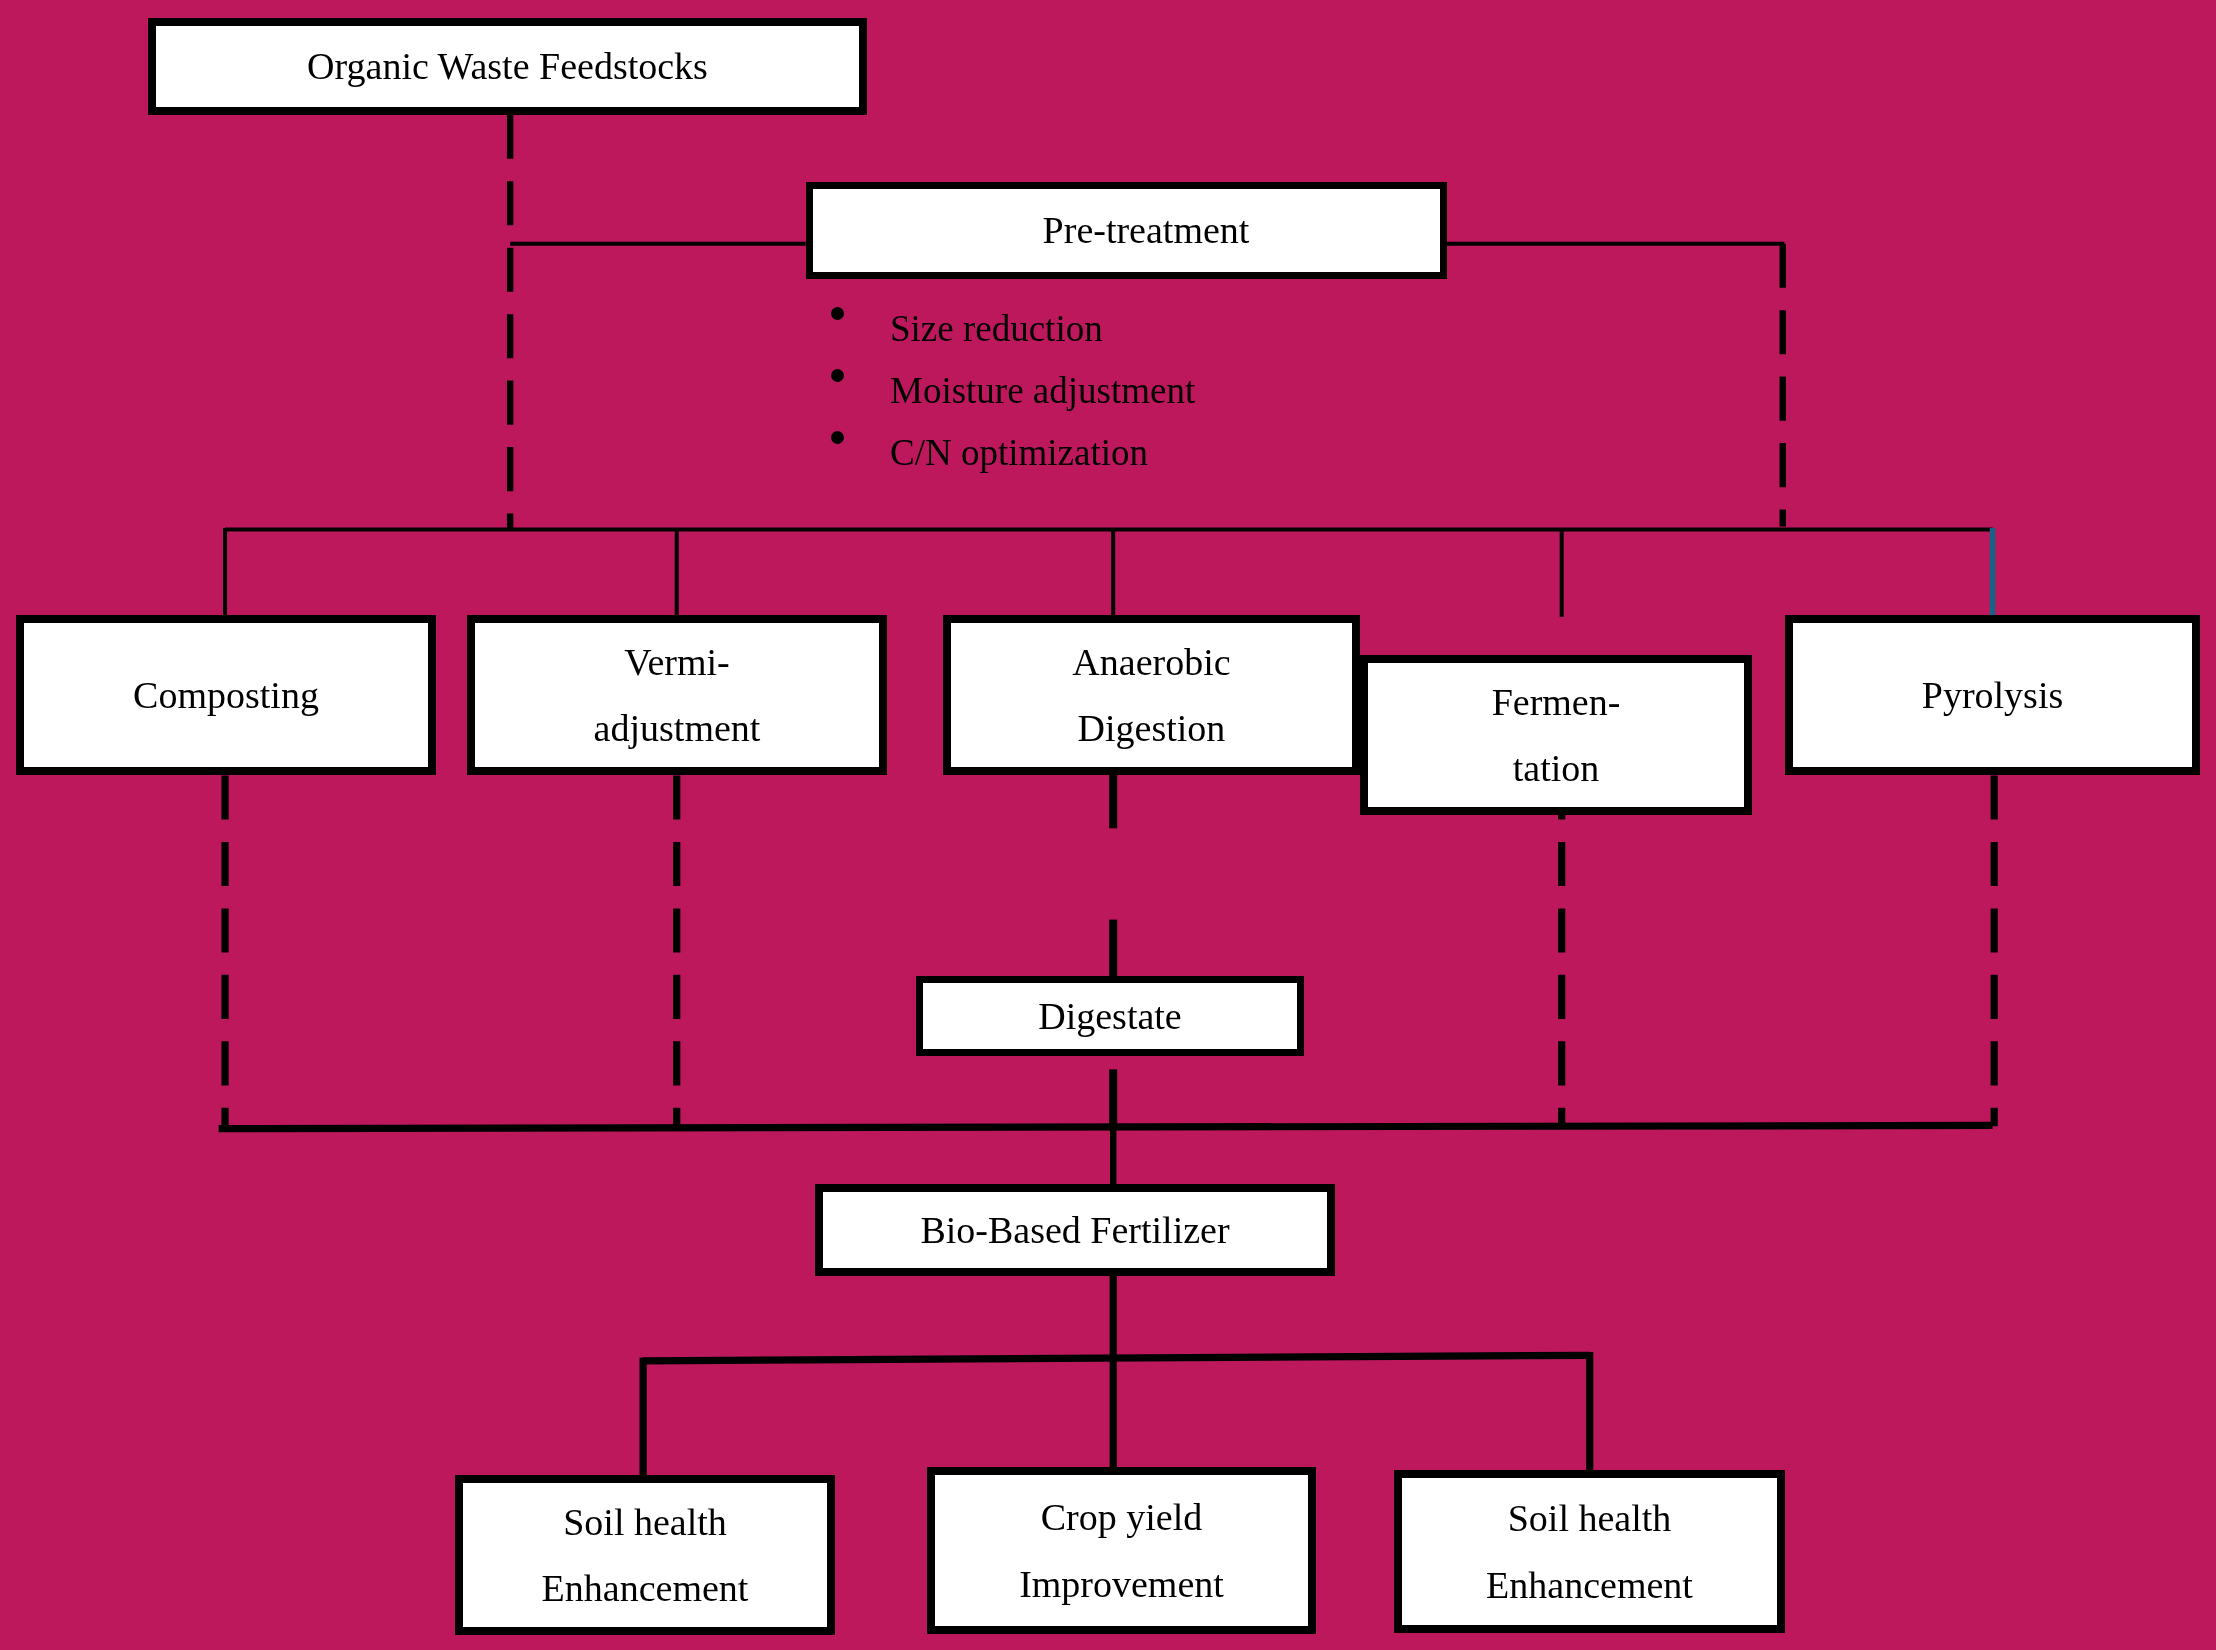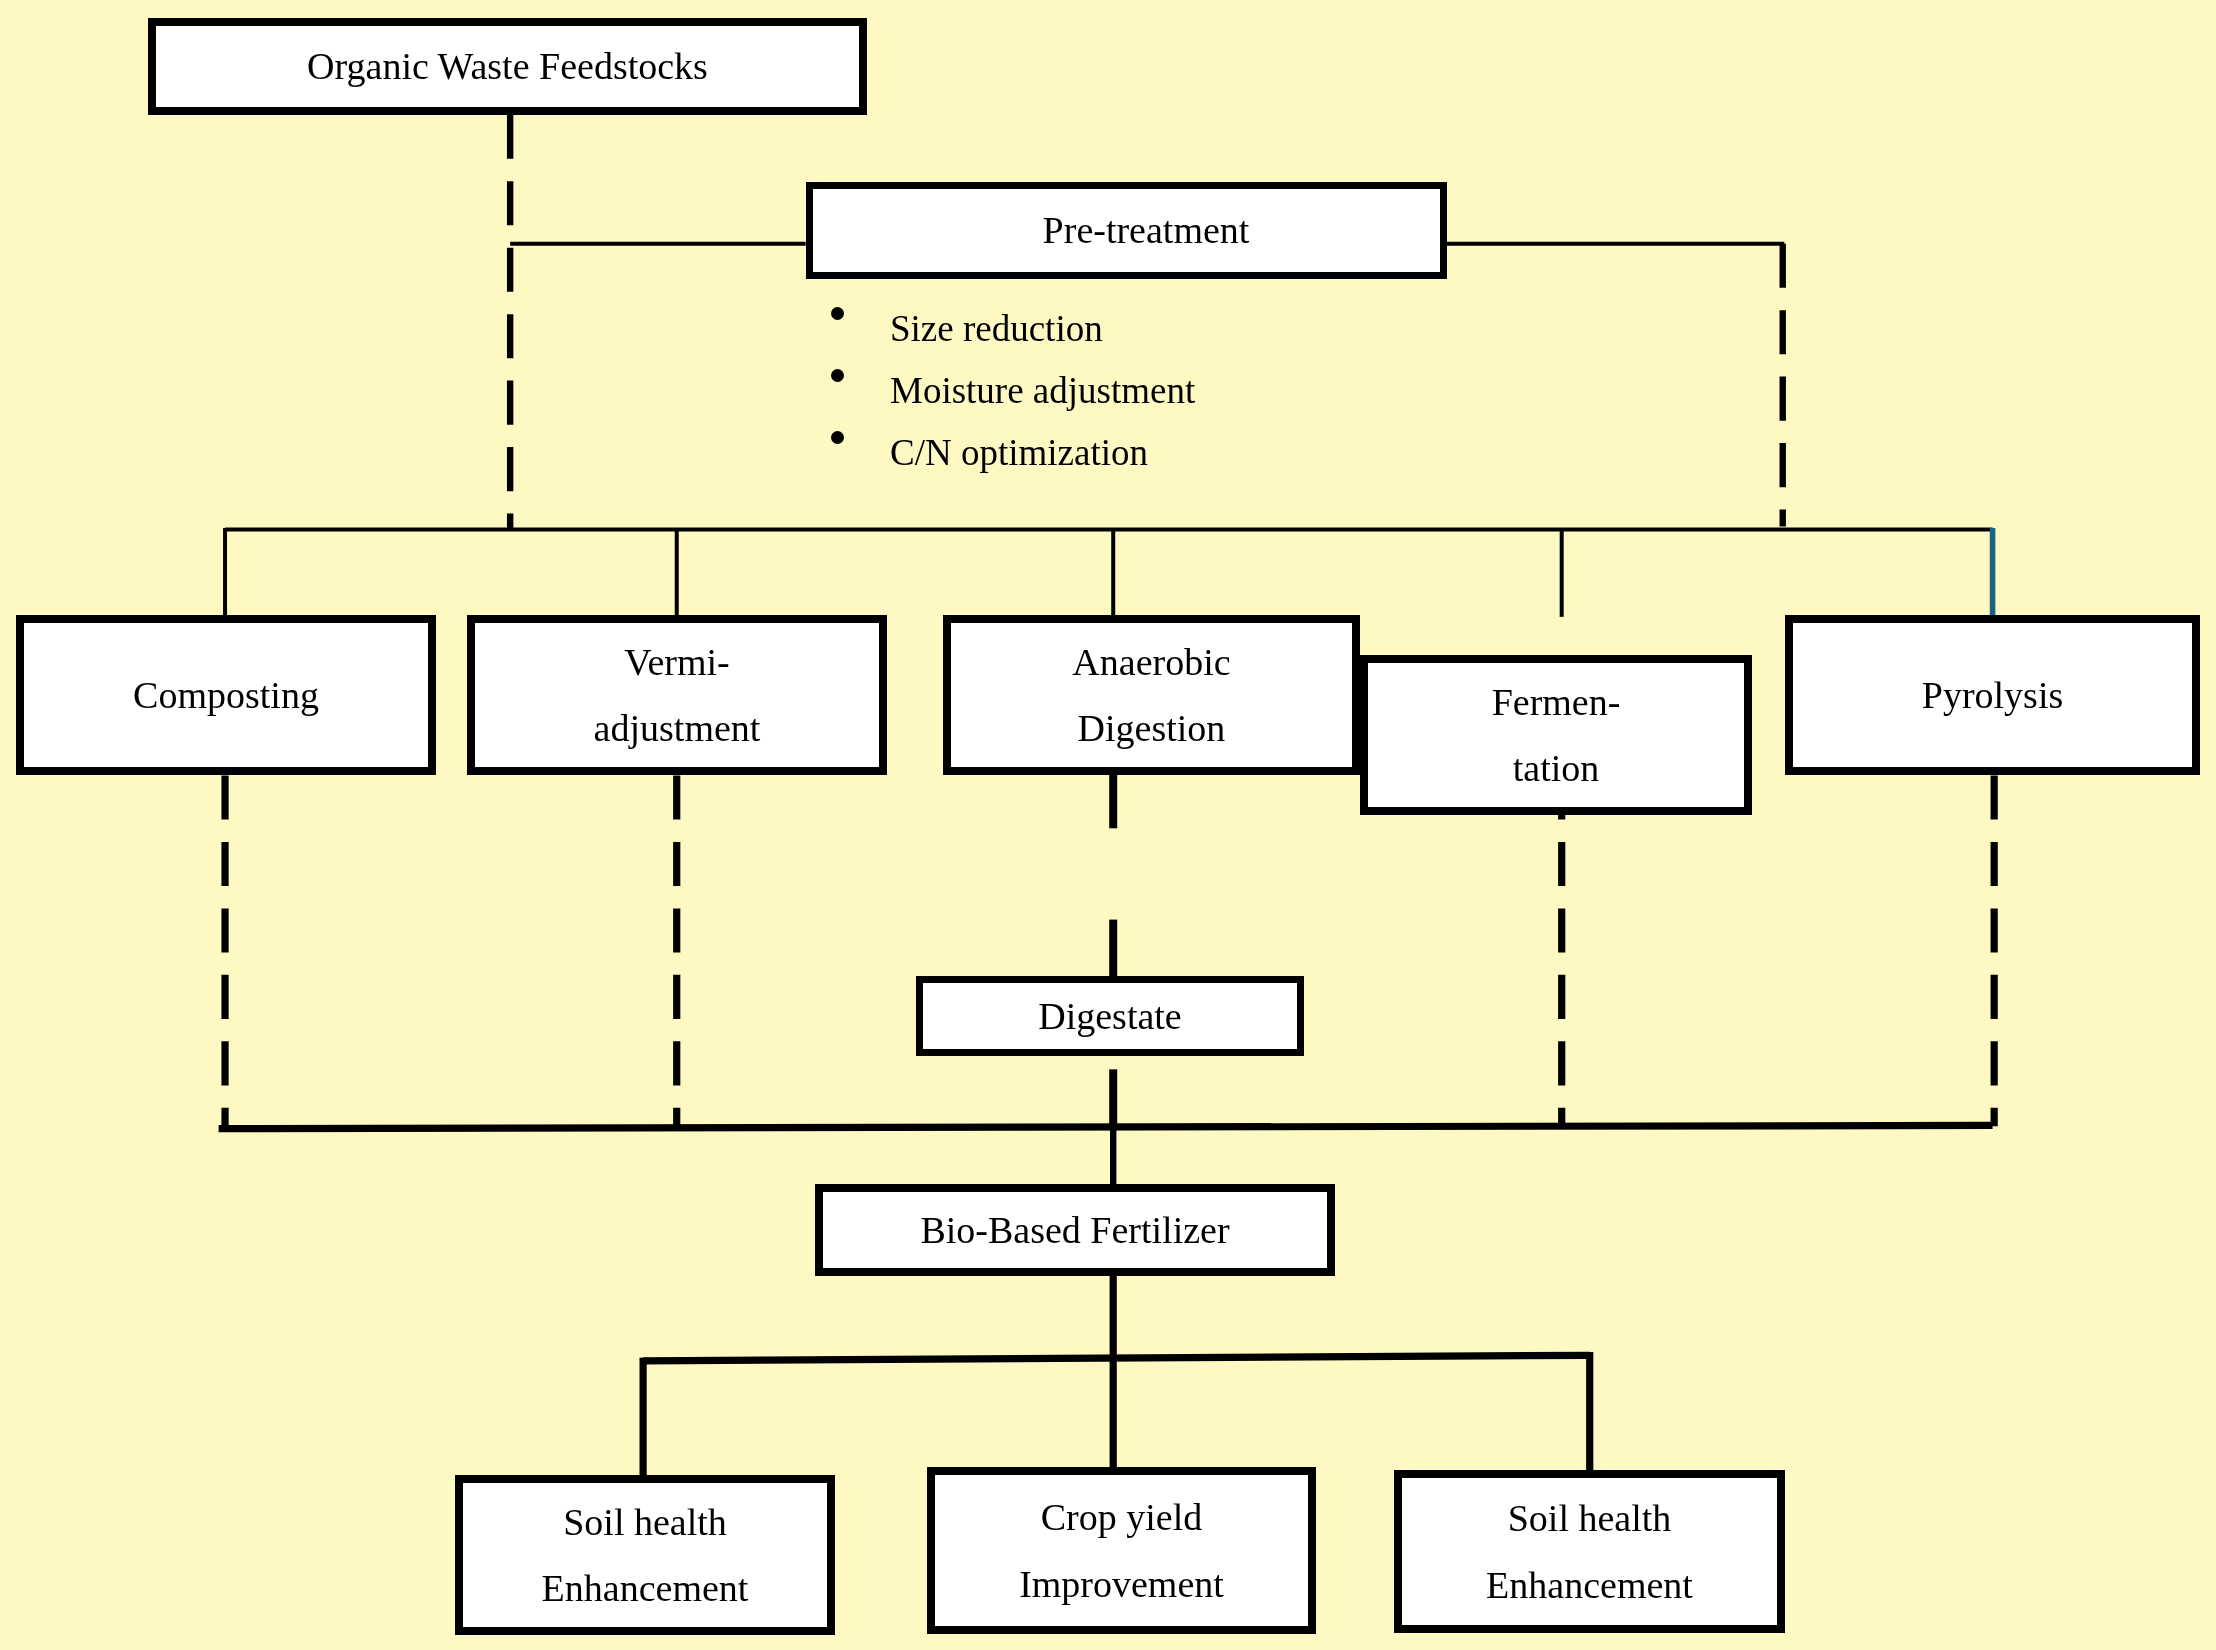--- a/index.html
+++ b/index.html
@@ -4,21 +4,21 @@
 <style>
   html, body {
     margin: 0;
     padding: 0;
     background: #ffffff;
   }
   .canvas {
     position: relative;
     width: 2216px;
     height: 1651px;
-    background: #fef9c3;
+    background: #be185d;
     font-family: "Liberation Serif", "DejaVu Serif", serif;
     color: #000000;
     overflow: hidden;
   }
   .wires {
     position: absolute;
     left: 0; top: 0;
     width: 2216px;
     height: 1651px;
   }

